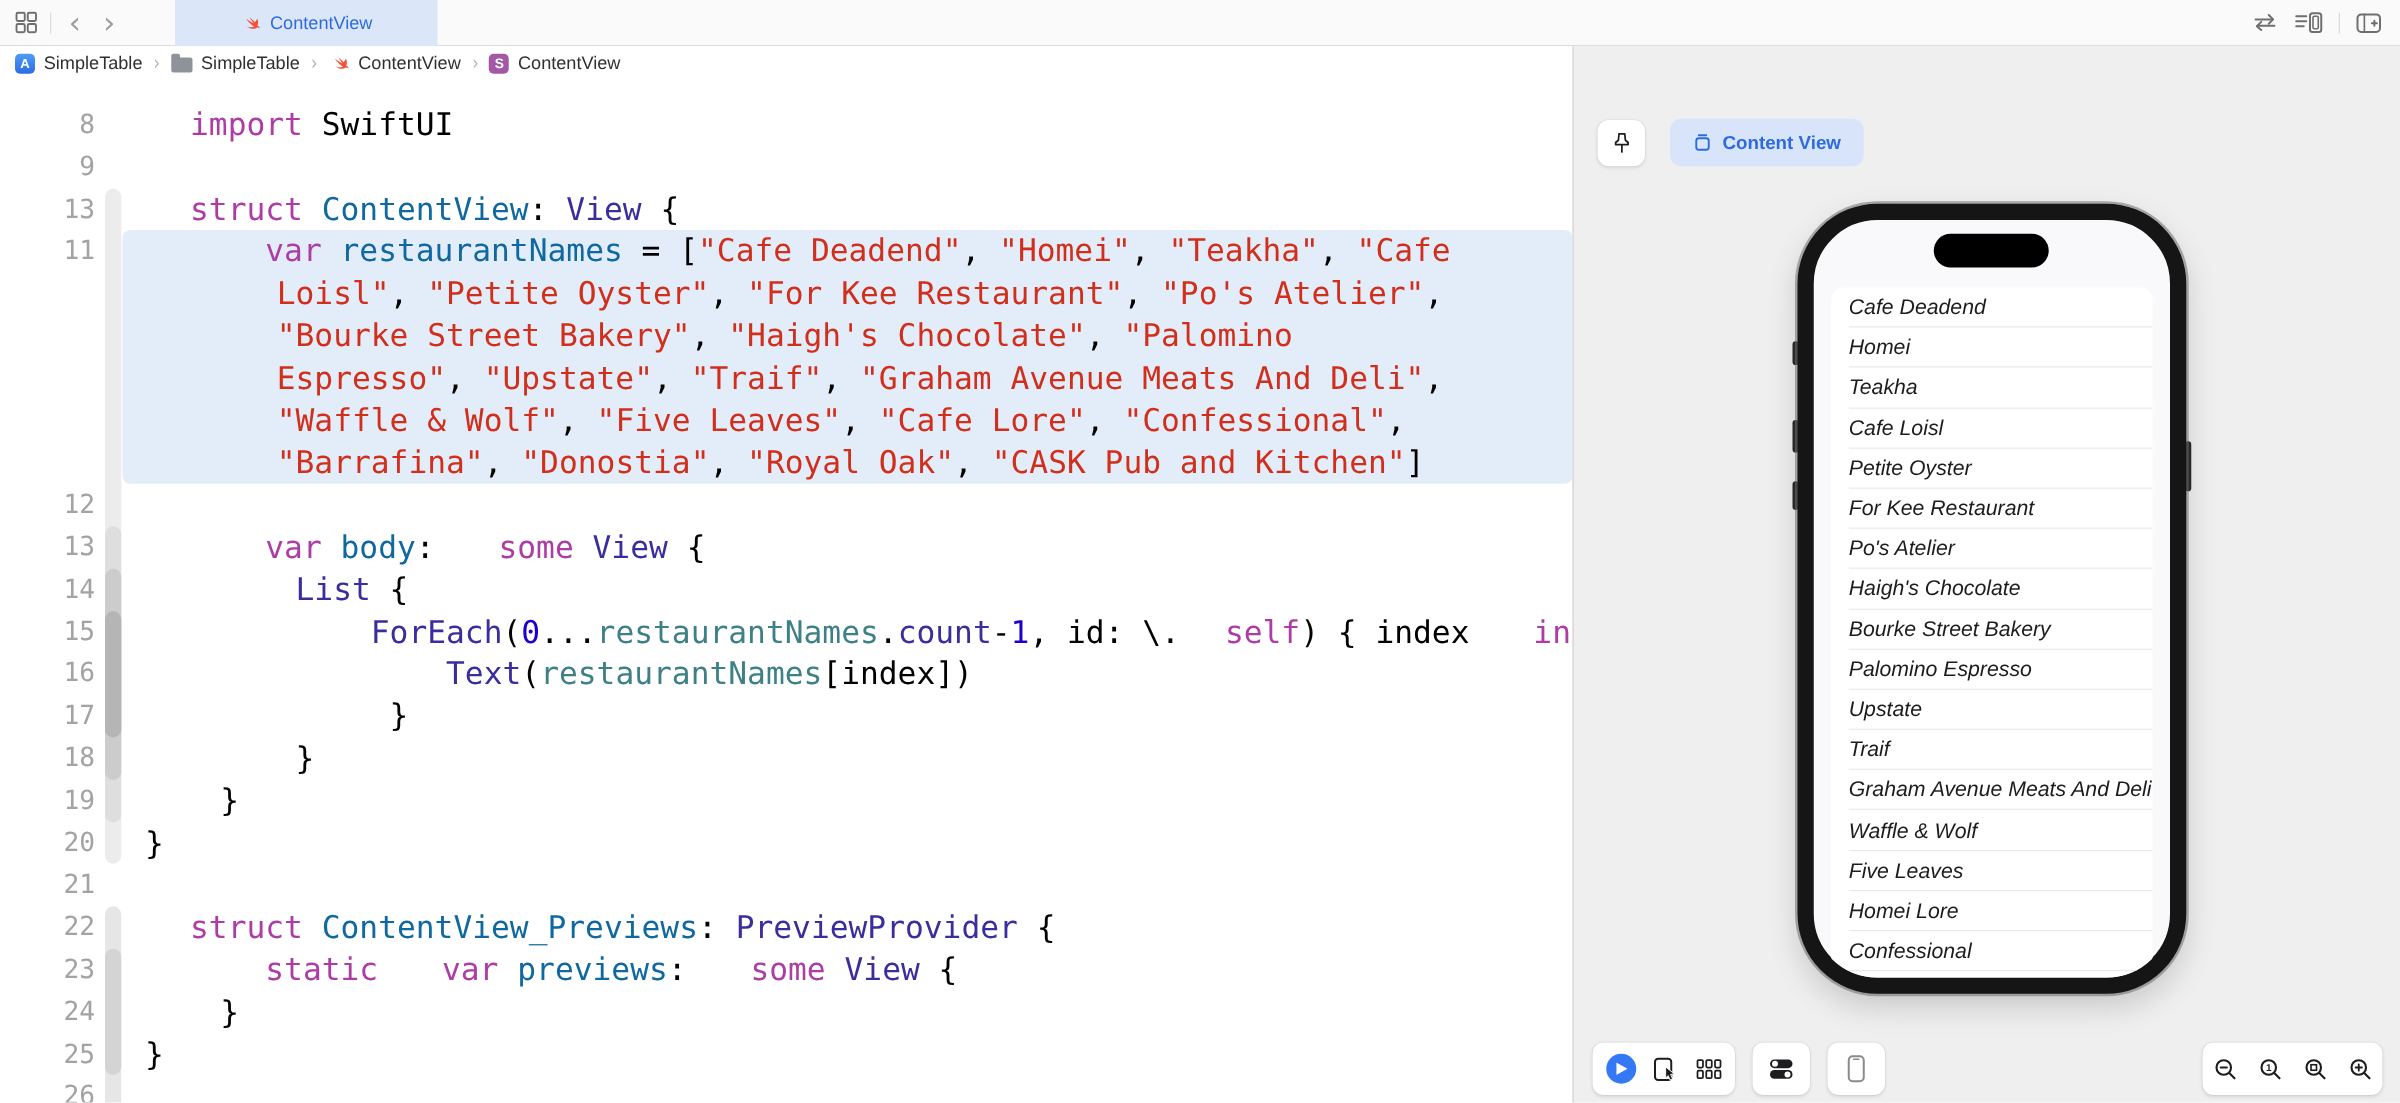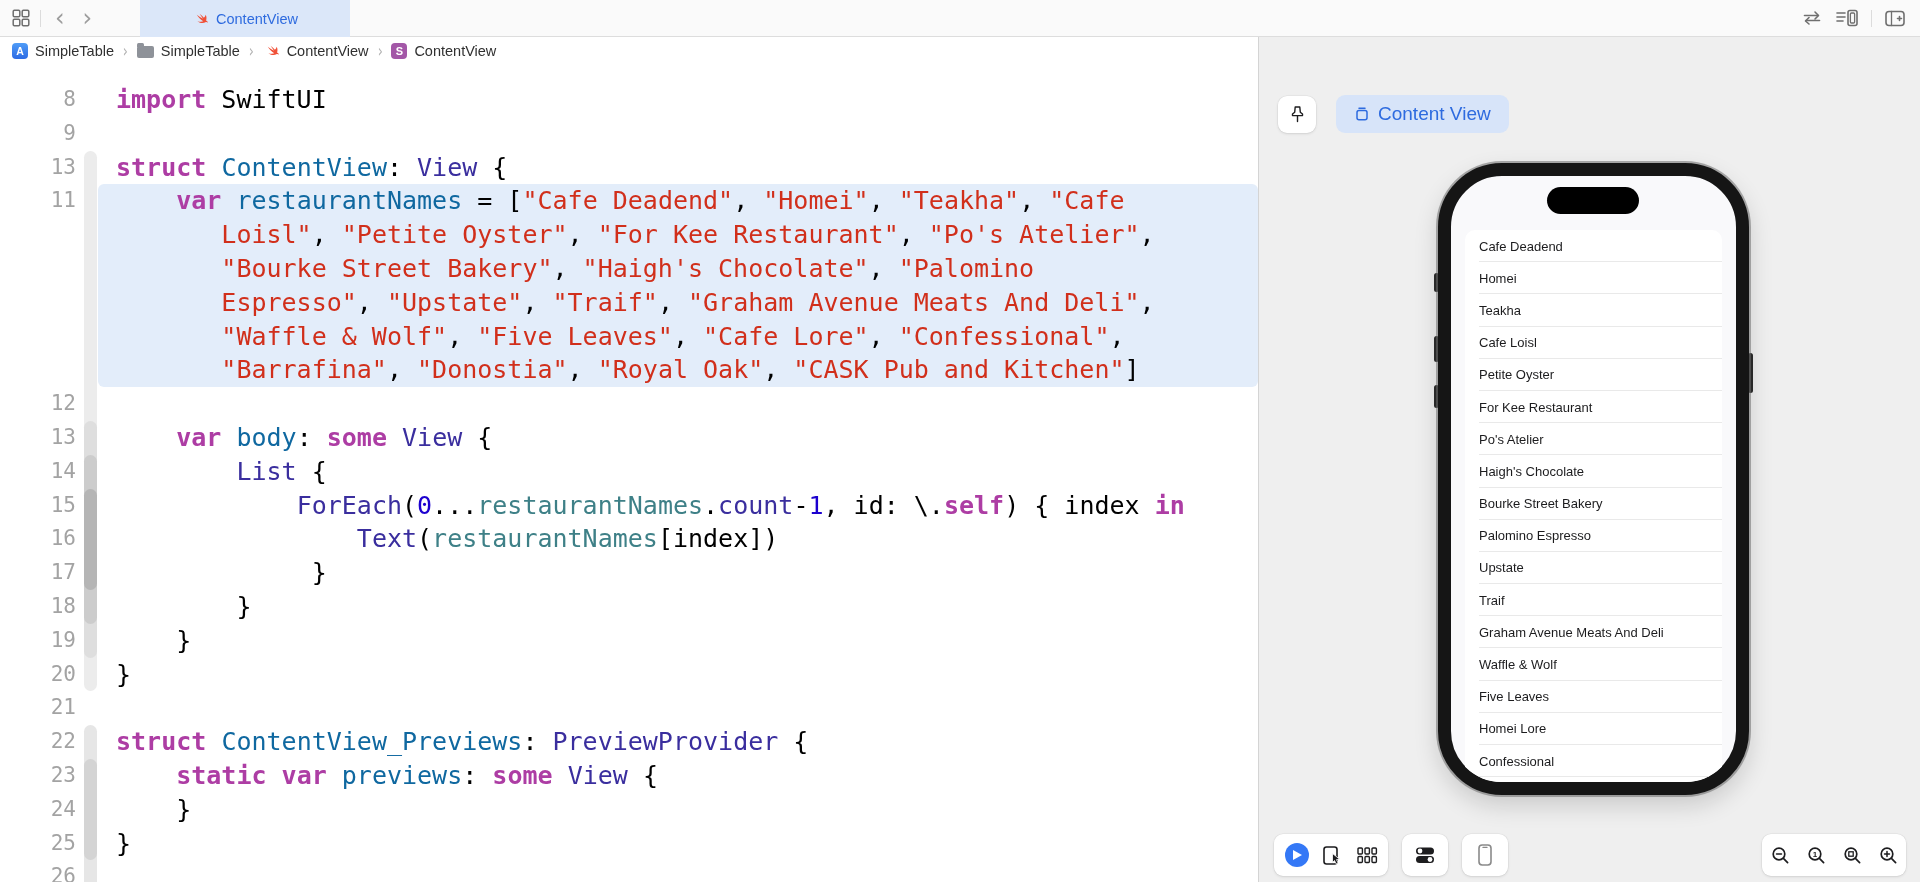--- a/index.html
+++ b/index.html
@@ -40,49 +40,49 @@
   
   #editor{position:absolute;left:0;top:64px;width:1258px;height:818px;background:#fff;overflow:hidden;}
   #hl-line{position:absolute;left:98px;top:120px;width:1160px;height:203px;background:var(--hl);border-radius:6px;}
   .ribbon{position:absolute;left:84px;width:13px;border-radius:7px;}
   #gutter{position:absolute;left:0;top:19px;width:76px;text-align:right;
     font-family:"DejaVu Sans Mono",monospace;font-size:21px;color:var(--gutter);}
   #gutter div{height:33.8px;line-height:33.8px;}
   #codecol{position:absolute;left:116px;top:19px;font-family:"DejaVu Sans Mono",monospace;
     font-size:25px;color:#000;}
   #codecol .cl{height:33.8px;line-height:33.8px;white-space:pre;}
-  .c-k{color:var(--c-k);font-weight:bold;}
+  .c-k{color:var(--c-k);font-weight:normal;margin-left:36px;}
   .c-s{color:var(--c-s);}
   .c-nu{color:var(--c-nu);}
   .c-t{color:var(--c-t);}
   .c-d{color:var(--c-d);}
   .c-r{color:var(--c-r);}
   .c-p{color:var(--c-p);}
 
   
   #canvas{position:absolute;left:1258px;top:37px;width:662px;height:845px;background:var(--canvas);
     border-left:1px solid #D4D4D4;}
   .panelbtn{background:#fff;border-radius:9px;box-shadow:0 0 0 .5px rgba(0,0,0,.06),0 1px 3px rgba(0,0,0,.10);
     display:flex;align-items:center;justify-content:center;}
   #pin-btn{position:absolute;left:19px;top:59px;width:38px;height:37px;}
   #device-chip{position:absolute;left:77px;top:58px;height:38px;padding:0 18px;background:#D7E4F9;
     border-radius:9px;display:flex;align-items:center;gap:8px;}
-  #device-chip span{color:var(--accent);font-size:19px;}
+  #device-chip span{color:var(--accent);font-size:15px;font-weight:bold;}
 
   
   #phone{position:absolute;left:179px;top:126px;width:311px;height:632px;background:#F9F9FB;
     border:13px solid #151515;border-radius:64px;
     box-shadow:0 0 0 2px rgba(110,110,110,.55),0 10px 24px rgba(0,0,0,.16);}
   .nub{position:absolute;background:#2B2B2B;border-radius:2.5px;}
   #screen{position:absolute;left:0;top:0;width:285px;height:606px;border-radius:50px;overflow:hidden;}
   #island{position:absolute;left:96px;top:11px;width:92px;height:27px;background:#000;border-radius:14px;}
   #listcard{position:absolute;left:14px;top:54px;width:257px;height:580px;background:#fff;
     border-radius:10px 10px 0 0;}
   .lrow{height:32.2px;display:flex;align-items:center;padding-left:14px;position:relative;
-    font-size:13px;color:#1C1C1E;}
+    font-size:17px;color:#1C1C1E;font-style:italic;}
   .lrow::after{content:"";position:absolute;left:14px;right:0;bottom:0;height:1px;background:#E9E9E9;}
 
   
   #grp-modes{position:absolute;left:15px;top:797px;width:114px;height:42px;gap:13px;}
   #grp-settings{position:absolute;left:143px;top:797px;width:46px;height:42px;}
   #grp-device{position:absolute;left:203px;top:797px;width:46px;height:42px;}
   #grp-zoom{position:absolute;left:503px;top:797px;width:144px;height:42px;gap:6px;}
   .playcirc{width:24px;height:24px;border-radius:50%;background:#3478F6;display:flex;align-items:center;
     justify-content:center;}
   .playcirc svg{margin-left:2px;}

